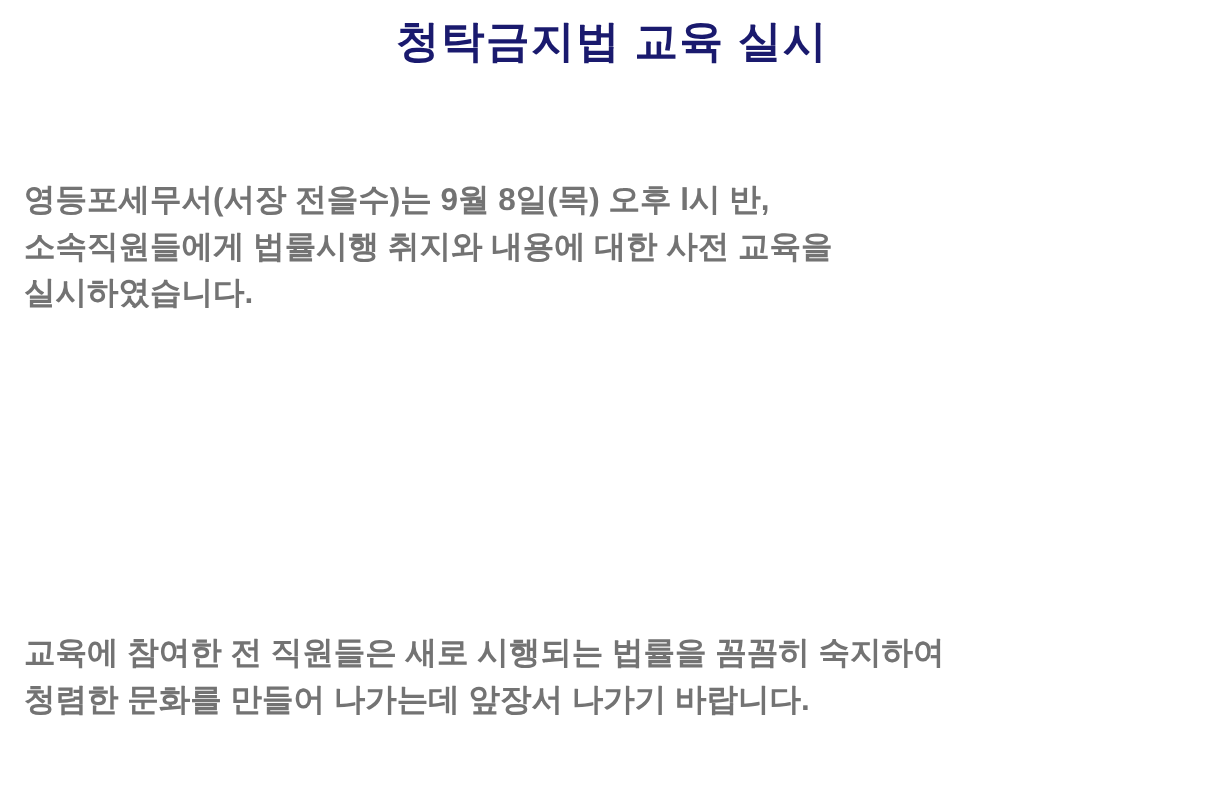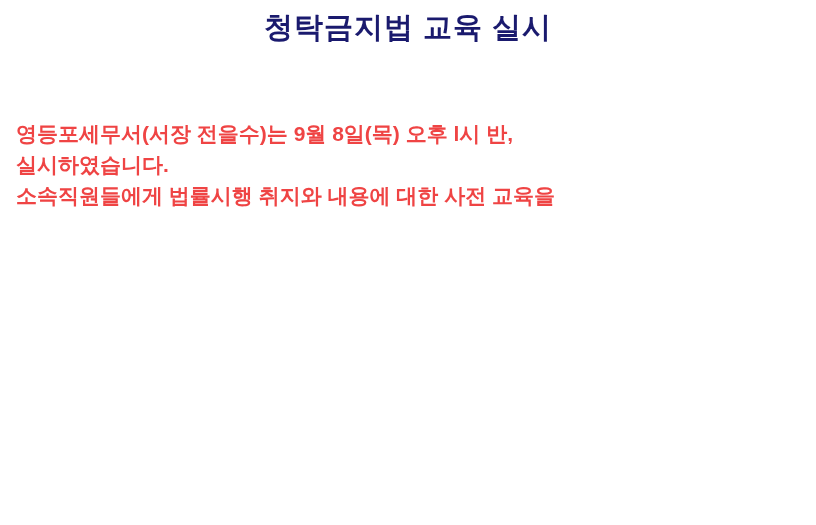--- a/index.html
+++ b/index.html
@@ -29,21 +29,21 @@
     font-size: 29px;
     font-weight: bold;
     letter-spacing: 1px;
     color: #1a1a6e;
     white-space: nowrap;
   }
   .body-block {
     position: absolute;
     left: 16px;
     width: 790px;
-    color: #ef4444;
+    color: #737373;
     font-weight: bold;
     font-size: 21px;
     line-height: 31px;
     letter-spacing: 0px;
   }
   .body-block p {
     margin: 0;
     white-space: nowrap;
   }
   .para-1 { top: 118px; }
@@ -53,19 +53,23 @@
 </style>
 </head>
 <body>
 
 <div class="page">
 
   <div class="doc-title">청탁금지법 교육 실시</div>
 
   <div class="body-block para-1">
     <p>영등포세무서(서장 전을수)는 9월 8일(목) 오후 l시 반,</p>
+    <p>소속직원들에게 법률시행 취지와 내용에 대한 사전 교육을</p>
     <p>실시하였습니다.</p>
-    <p>소속직원들에게 법률시행 취지와 내용에 대한 사전 교육을</p>
   </div>
 
 
+  <div class="body-block para-3">
+    <p>교육에 참여한 전 직원들은 새로 시행되는 법률을 꼼꼼히 숙지하여</p>
+    <p>청렴한 문화를 만들어 나가는데 앞장서 나가기 바랍니다.</p>
+  </div>
 
 </div>
 
 </body></html>

